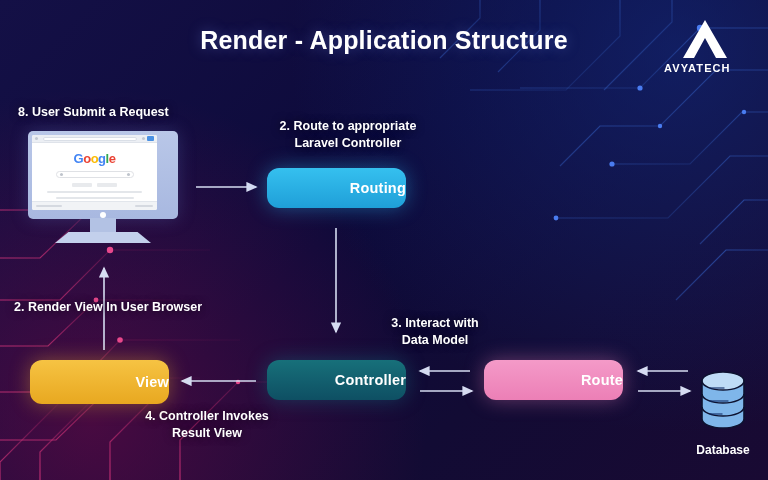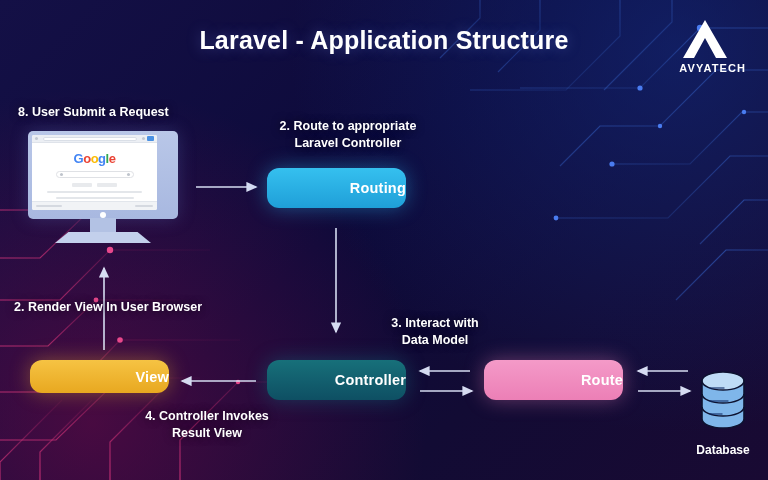--- a/index.html
+++ b/index.html
@@ -24,21 +24,21 @@
   .title {
     position:absolute; top:26px; left:0; width:768px;
     text-align:center;
     color:#ffffff;
     font-size:25px; font-weight:bold;
     letter-spacing:0.2px;
     text-shadow:0 0 14px rgba(120,150,255,0.35);
   }
 
   
-  .logo { position:absolute; top:18px; right:22px; text-align:right; width:82px; }
+  .logo { position:absolute; top:18px; right:22px; text-align:left; width:82px; }
   .logo-mark { display:block; margin:0 auto; }
   .logo-text {
     display:block; color:#ffffff; font-size:11px; font-weight:bold;
     letter-spacing:1.1px; margin-top:2px;
   }
 
   
   .step {
     position:absolute; color:#ffffff; font-size:12.5px; font-weight:bold;
     line-height:1.35; text-align:center; white-space:pre-line;
@@ -121,21 +121,21 @@
     background:linear-gradient(180deg,#17707a 0%,#0e4f63 100%);
     box-shadow:0 0 20px rgba(20,110,130,0.45);
     padding-left:12px;
   }
   #box-model {
     left:484px; top:360px; width:139px; height:40px;
     background:linear-gradient(180deg,#f49ac8 0%,#ec7fb6 100%);
     box-shadow:0 0 20px rgba(235,130,185,0.4);
   }
   #box-view {
-    left:30px; top:360px; width:139px; height:33px;
+    left:30px; top:360px; width:139px; height:44px;
     background:linear-gradient(180deg,#f6c343 0%,#e8a820 100%);
     box-shadow:0 0 20px rgba(235,175,45,0.4);
   }
 
   
   .db { position:absolute; left:690px; top:367px; width:66px; text-align:center; }
   .db-label {
     color:#ffffff; font-size:12px; font-weight:bold; margin-top:6px;
   }
 </style>
@@ -205,21 +205,21 @@
       <line x1="336" y1="228" x2="336" y2="332"></line>
       <line x1="256" y1="381" x2="182" y2="381"></line>
       <line x1="470" y1="371" x2="420" y2="371"></line>
       <line x1="420" y1="391" x2="472" y2="391"></line>
       <line x1="688" y1="371" x2="638" y2="371"></line>
       <line x1="638" y1="391" x2="690" y2="391"></line>
       <line x1="104" y1="350" x2="104" y2="268"></line>
     </g>
   </svg>
 
-  <div class="title">Laravel - Application Structure</div>
+  <div class="title">Render - Application Structure</div>
 
   <div class="logo">
     <svg class="logo-mark" width="52" height="42" viewBox="0 0 52 42">
       <path d="M26 2 L48 40 L37 40 L26 20 L15 40 L4 40 Z" fill="#ffffff"></path>
     </svg>
     <span class="logo-text">AVYATECH</span>
   </div>
 
   <div class="step" id="step1">8. User Submit a Request</div>
   <div class="step" id="step2">2. Route to appropriate

